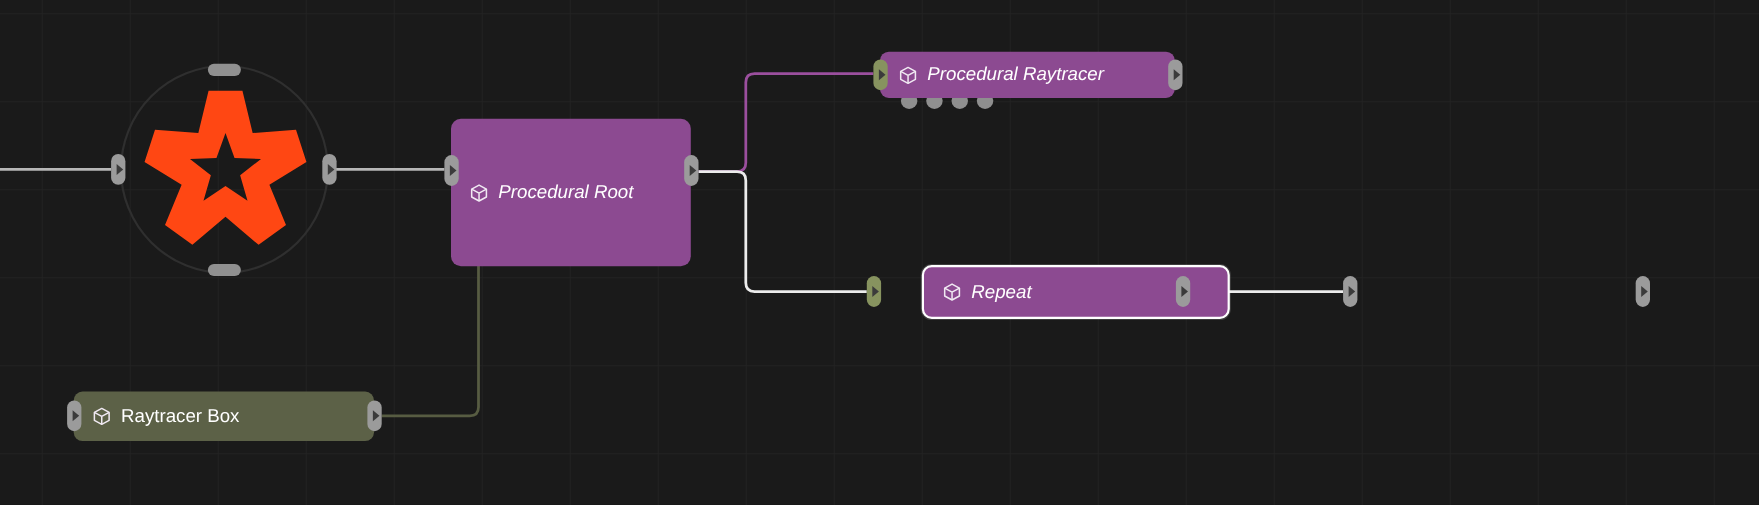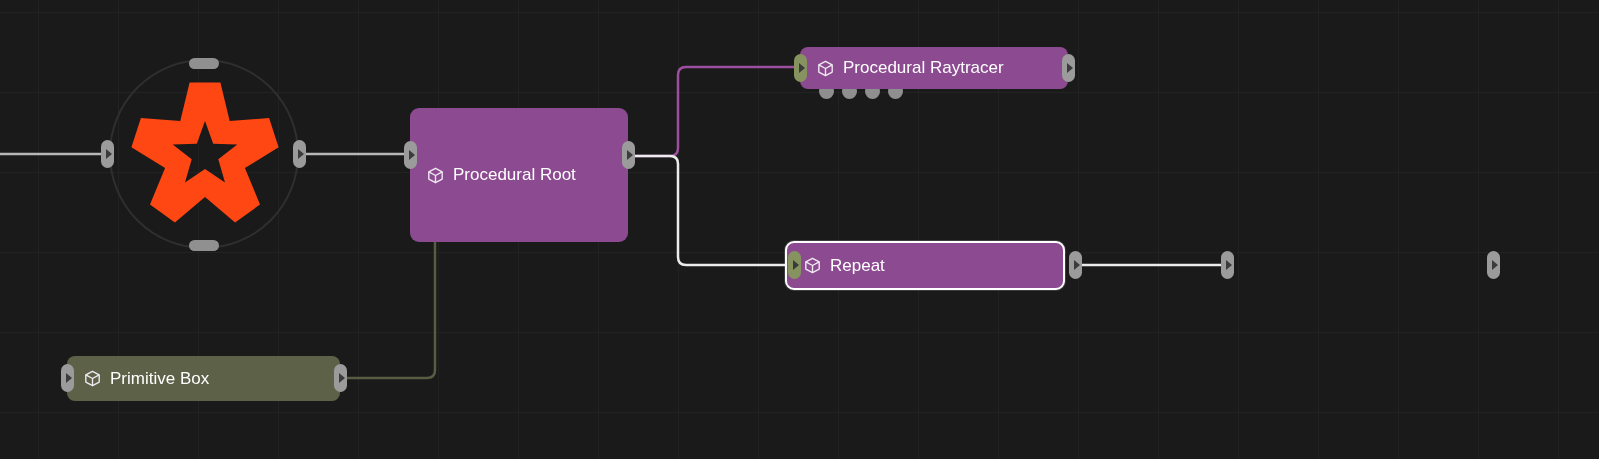--- a/index.html
+++ b/index.html
@@ -22,21 +22,21 @@
     display:flex;align-items:center;
     color:#ffffff;
     font-size:17px;
     box-sizing:border-box;
     border-radius:9px;
     padding-left:17px;
     gap:9px;
     white-space:nowrap;
   }
   .node .label{font-size:17px;color:#fff;}
-  .purple{background:#8c4a91;}
+  .purple{background:#8c4a91;font-style:italic;}
   .olive{background:#5c6147;}
   .selected{border:2px solid #ffffff;box-shadow:0 0 0 1px rgba(255,255,255,.15);}
   .pill-v{
     position:absolute;z-index:4;
     width:13px;height:28px;border-radius:7px;
     background:#9b9b9b;
     display:flex;align-items:center;justify-content:center;
   }
   .pill-v.green{background:#87935f;}
   .pill-h{
@@ -126,21 +126,21 @@
     </svg>
     <span class="label">Procedural Raytracer</span>
   </div>
   <div class="pill-v green" style="left:794px;top:54px;">
       <span class="pill-arrow"></span>
     </div>
   <div class="pill-v" style="left:1062px;top:54px;">
       <span class="pill-arrow"></span>
     </div>
 
-  <div class="node purple selected" style="left:785px;top:241px;width:280px;height:49px;">
+  <div class="node purple selected" style="left:838px;top:241px;width:280px;height:49px;">
     <svg class="node-icon" width="17" height="17" viewBox="0 0 16 16">
       <path d="M8 1.2 L14.3 4.6 V11.4 L8 14.8 L1.7 11.4 V4.6 Z" fill="none" stroke="currentColor" stroke-width="1.3" stroke-linejoin="round"></path>
       <path d="M1.7 4.6 L8 8 L14.3 4.6 M8 8 V14.8" fill="none" stroke="currentColor" stroke-width="1.3" stroke-linejoin="round"></path>
     </svg>
     <span class="label">Repeat</span>
   </div>
   <div class="pill-v green" style="left:788px;top:251px;">
       <span class="pill-arrow"></span>
     </div>
   <div class="pill-v" style="left:1069px;top:251px;">
@@ -152,21 +152,21 @@
     </div>
   <div class="pill-v" style="left:1487px;top:251px;">
       <span class="pill-arrow"></span>
     </div>
 
   <div class="node olive" style="left:67px;top:356px;width:273px;height:45px;border-radius:8px;">
     <svg class="node-icon" width="17" height="17" viewBox="0 0 16 16">
       <path d="M8 1.2 L14.3 4.6 V11.4 L8 14.8 L1.7 11.4 V4.6 Z" fill="none" stroke="currentColor" stroke-width="1.3" stroke-linejoin="round"></path>
       <path d="M1.7 4.6 L8 8 L14.3 4.6 M8 8 V14.8" fill="none" stroke="currentColor" stroke-width="1.3" stroke-linejoin="round"></path>
     </svg>
-    <span class="label">Primitive Box</span>
+    <span class="label">Raytracer Box</span>
   </div>
   <div class="pill-v" style="left:61px;top:364px;">
       <span class="pill-arrow"></span>
     </div>
   <div class="pill-v" style="left:334px;top:364px;">
       <span class="pill-arrow"></span>
     </div>
 
 </div>
 

